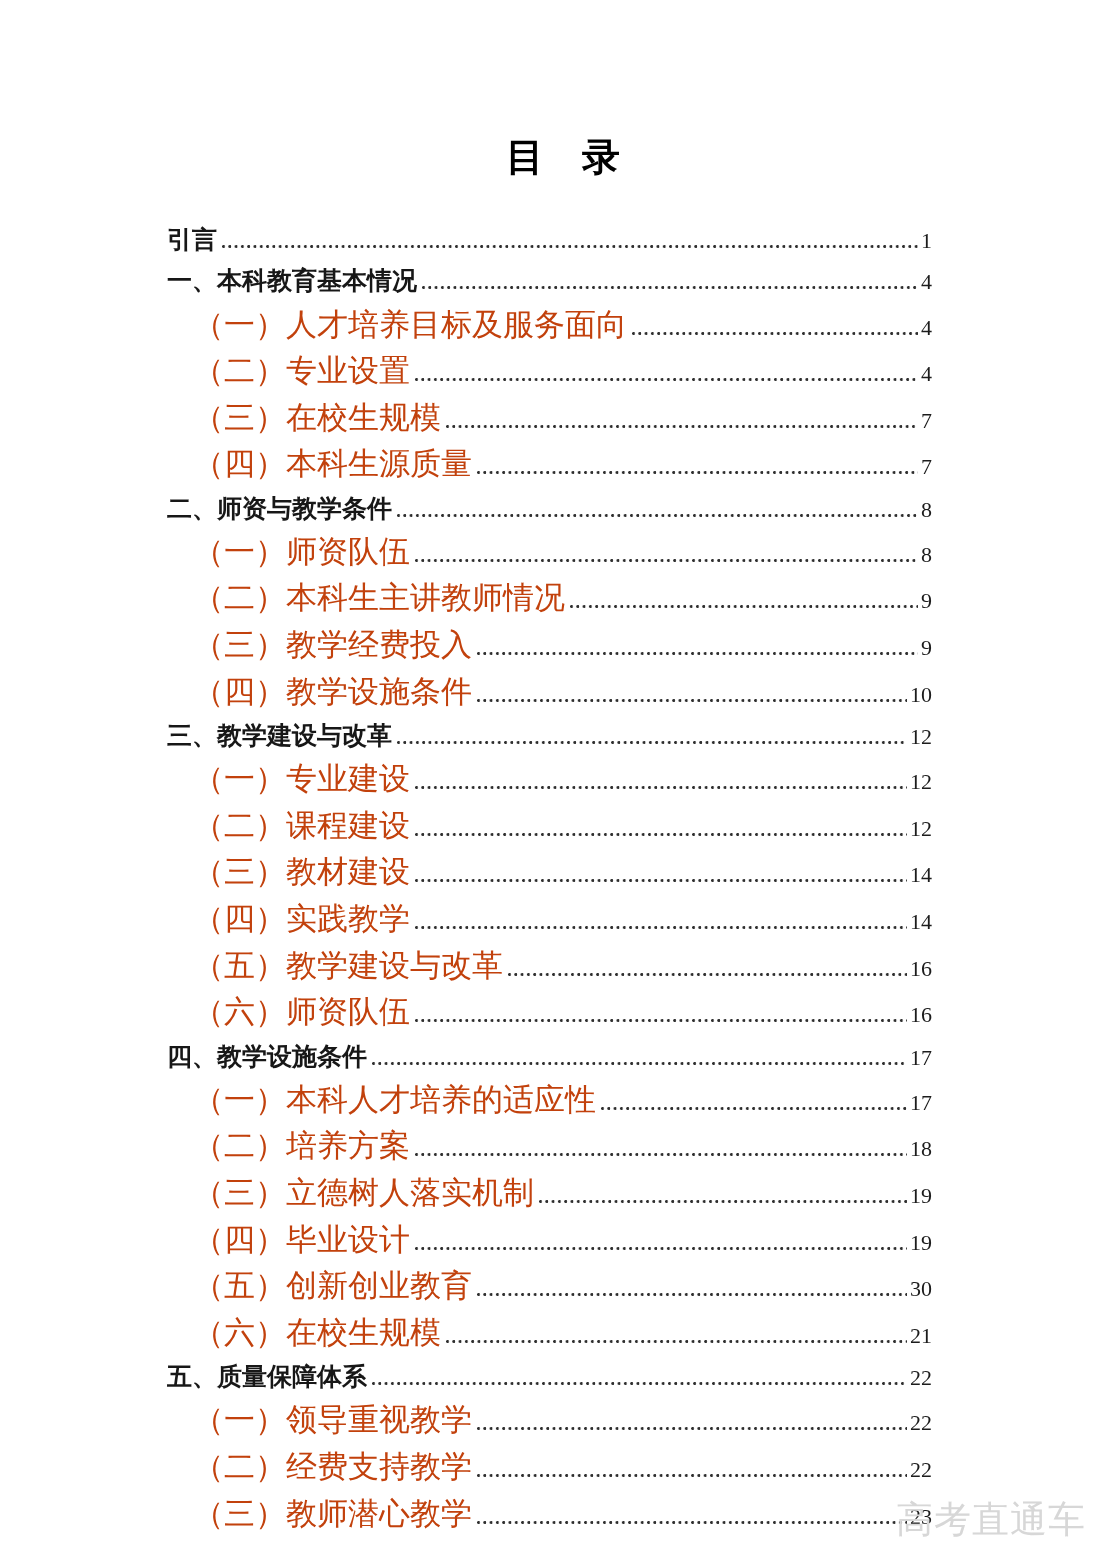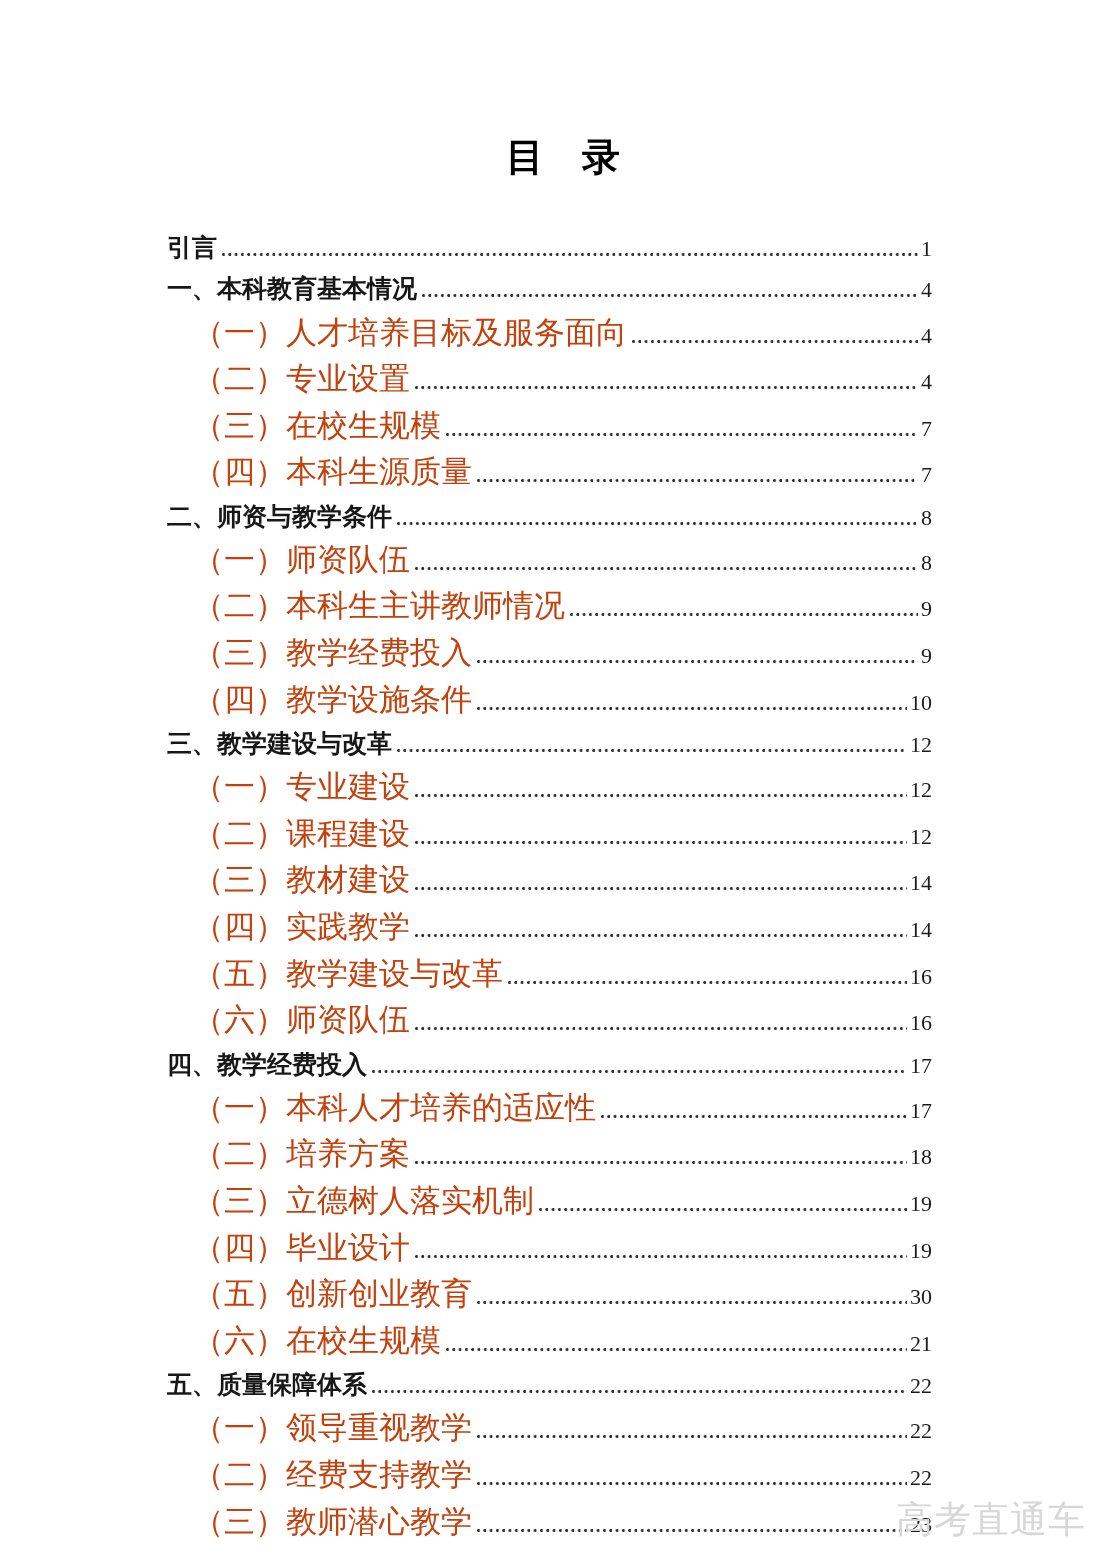--- a/index.html
+++ b/index.html
@@ -23,21 +23,21 @@
     text-align: center;
     font-family: "Liberation Sans", sans-serif;
     font-weight: bold;
     font-size: 38px;
     line-height: 1;
     color: #000000;
   }
   .toc-list {
     position: absolute;
     left: 167px;
-    top: 226px;
+    top: 218px;
     width: 765px;
   }
   .row {
     display: flex;
     align-items: baseline;
     line-height: 1.05;
     margin-bottom: 14px;
   }
   .row .label {
     white-space: nowrap;
@@ -175,21 +175,21 @@
     <span class="label">（五）教学建设与改革</span>
     <span class="dots"></span>
     <span class="pagenum">16</span>
   </div>
     <div class="row sub">
     <span class="label">（六）师资队伍</span>
     <span class="dots"></span>
     <span class="pagenum">16</span>
   </div>
     <div class="row chapter">
-    <span class="label">四、教学经费投入</span>
+    <span class="label">四、教学设施条件</span>
     <span class="dots"></span>
     <span class="pagenum">17</span>
   </div>
     <div class="row sub">
     <span class="label">（一）本科人才培养的适应性</span>
     <span class="dots"></span>
     <span class="pagenum">17</span>
   </div>
     <div class="row sub">
     <span class="label">（二）培养方案</span>

